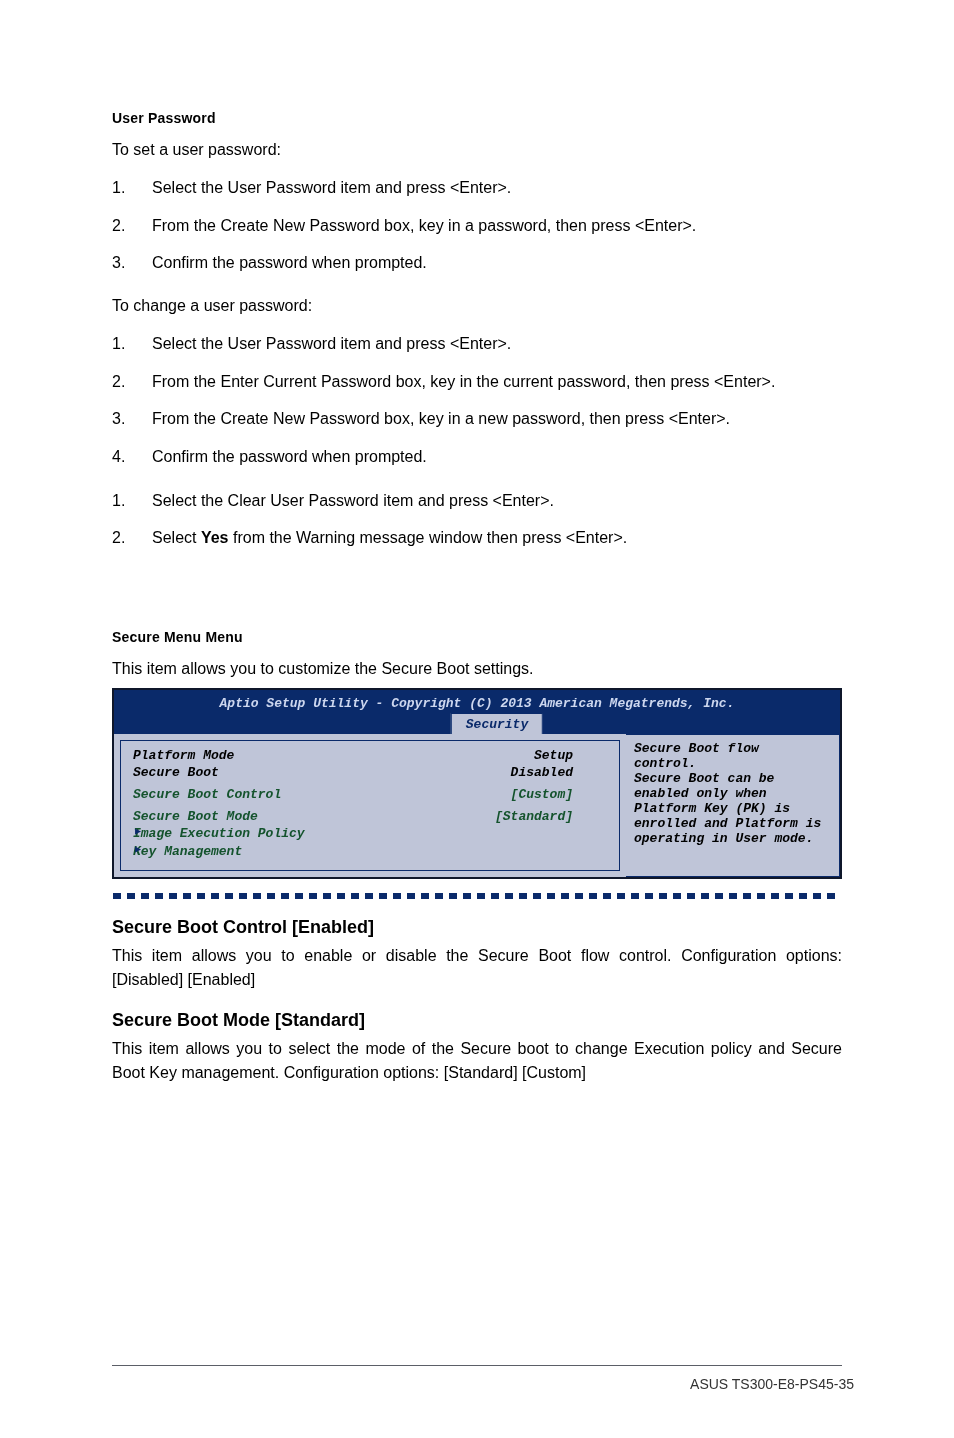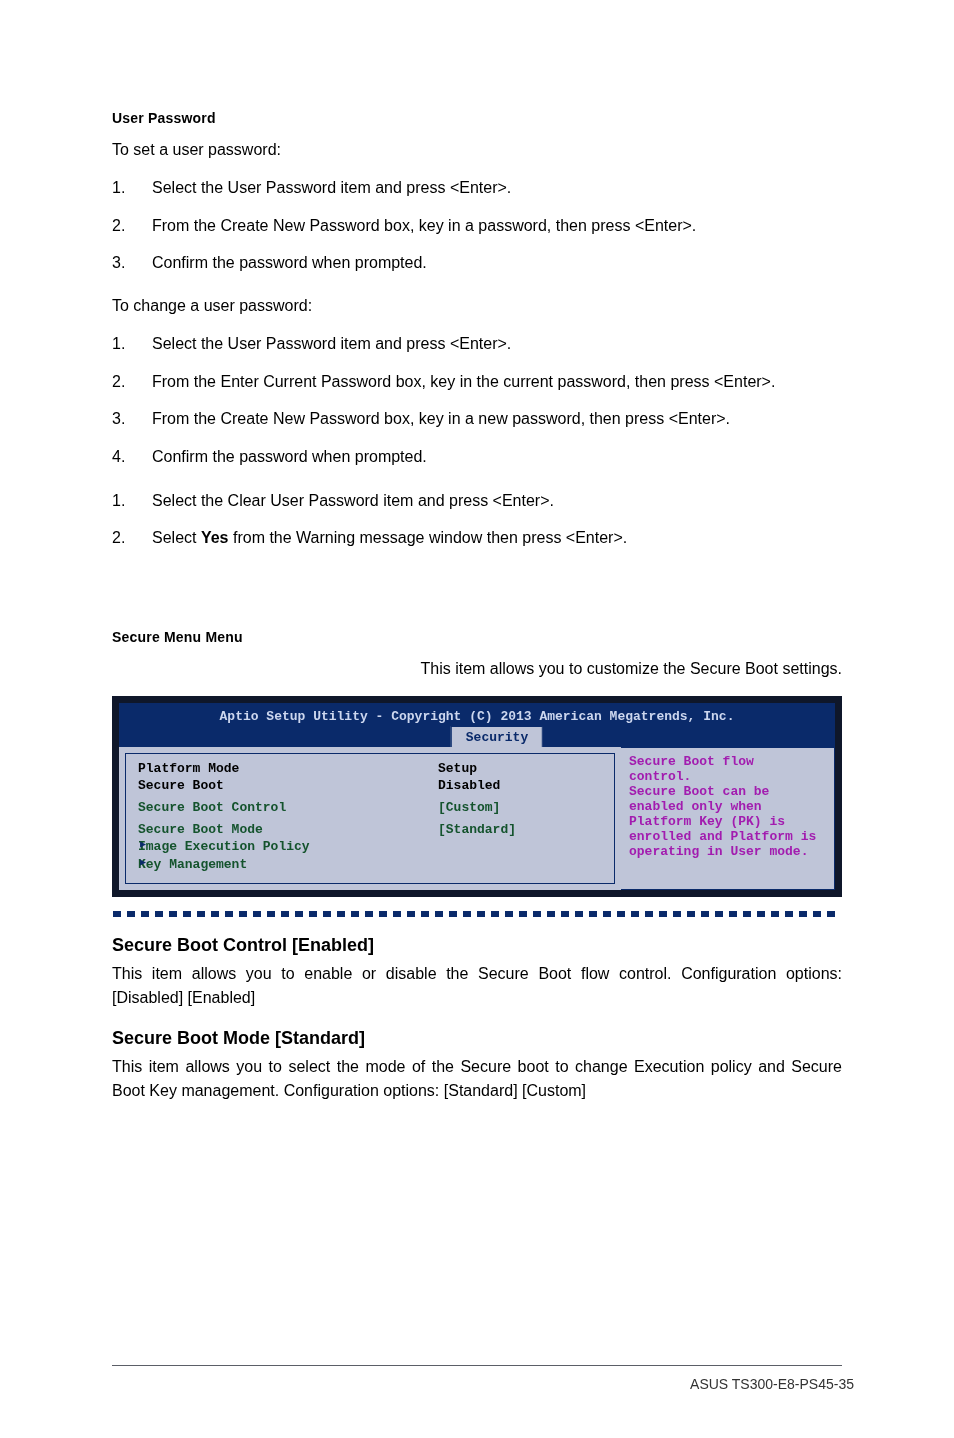--- a/index.html
+++ b/index.html
@@ -59,26 +59,27 @@
   }
   .spacer-big {
     height: 60px;
   }
 
   
   .bios-box {
     width: 100%;
     box-sizing: border-box;
     background: #ffffff;
-    border: 7px solid #0f172a;
+    border: 2px solid #0f172a;
     border-radius: 0;
     overflow: hidden;
     font-family: "Courier New", Courier, monospace;
     font-size: 13px;
     margin: 6px 0 14px 0;
+    font-style: italic;
   }
   .bios-header {
     background: #0a2a6a;
     color: #cdd7ef;
     padding: 4px 8px 0 8px;
     text-align: center;
     font-weight: bold;
     position: relative;
     height: 44px;
     box-sizing: border-box;
@@ -112,33 +113,34 @@
     margin: 6px;
     padding: 6px 8px 10px 12px;
     position: relative;
   }
   .bios-help {
     width: 214px;
     box-sizing: border-box;
     border: 1px solid #0a2a6a;
     border-left: none;
     padding: 6px 13px 6px 8px;
-    color: #a21caf;
+    color: #000000;
     font-weight: bold;
   }
   .bios-field {
     display: flex;
     font-weight: bold;
     line-height: 1.35;
   }
   .bios-field .label {
     width: 300px;
   }
   .bios-field .value {
     width: 140px;
+    text-align: right;
   }
   .cl-nav { color: #14532d; }
   .cl-static { color: #000000; }
   .bios-submenu-marker {
     position: absolute;
     left: 2px;
     font-size: 10px;
     color: #0a2a6a;
   }
   .bios-bottom-dashes {
@@ -214,21 +216,21 @@
       </li>
     <li>
         <span class="num">2.</span>
         <span class="txt"><span>Select <b>Yes</b> from the Warning message window then press &lt;Enter&gt;.</span></span>
       </li>
   </ol>
 
   <div class="spacer-big"></div>
 
   <h3 class="section-heading">Secure Menu Menu</h3>
-  <p class="lead" style="margin-bottom:16px;text-align:right;">This item allows you to customize the Secure Boot settings.</p>
+  <p class="lead" style="margin-bottom:8px;">This item allows you to customize the Secure Boot settings.</p>
 
   <div class="bios-box">
     <div class="bios-header">
       <span class="title-line">Aptio Setup Utility - Copyright (C) 2013 American Megatrends, Inc.</span>
       <div class="bios-tab">Security</div>
     </div>
     <div class="bios-body">
       <div class="bios-main">
         <div class="bios-field">
           <span class="label cl-static">Platform Mode</span>

